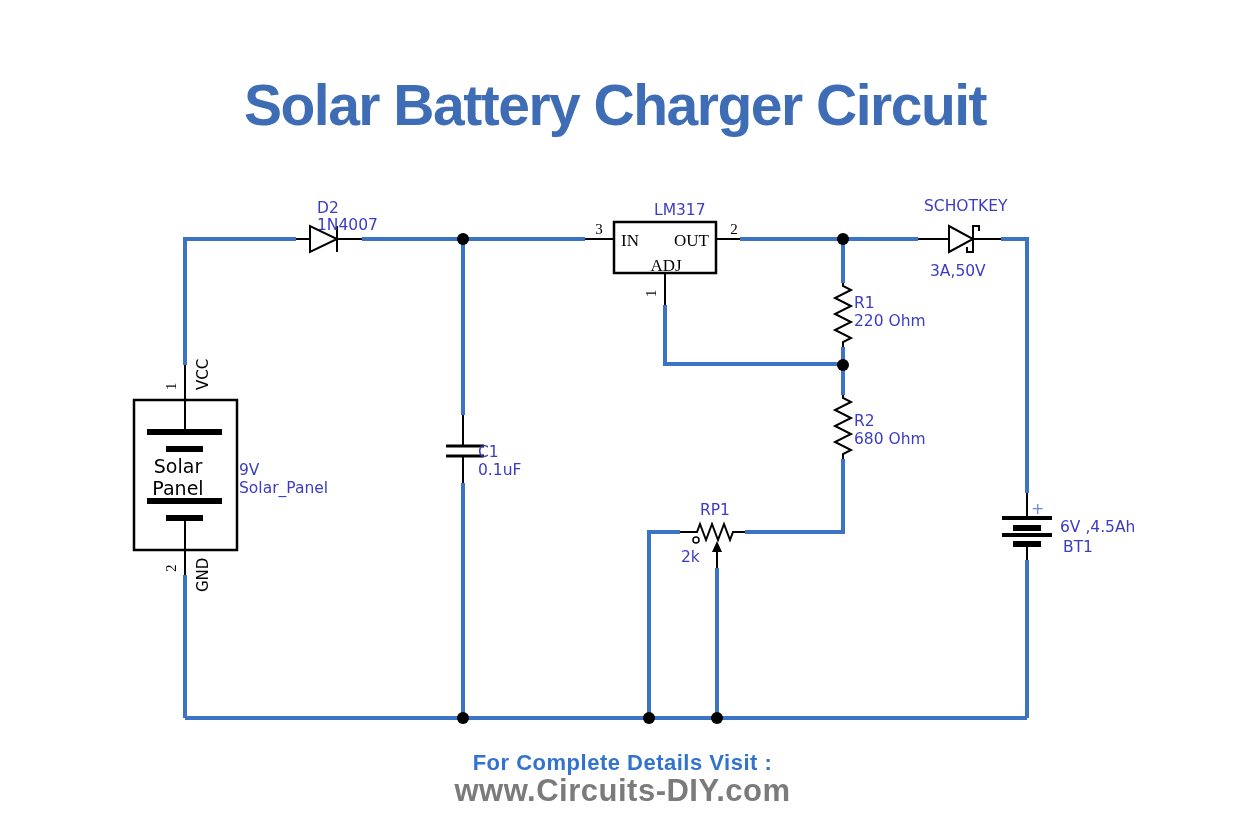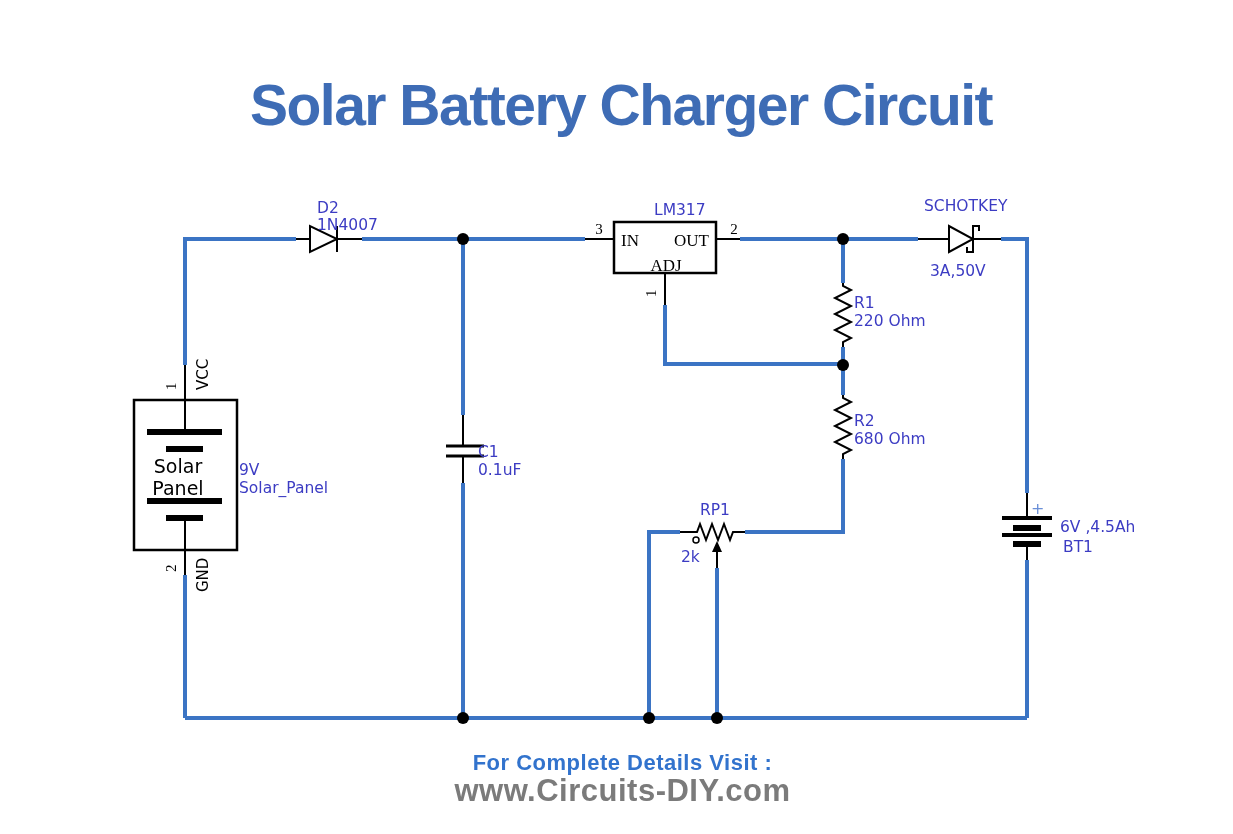--- a/index.html
+++ b/index.html
@@ -5,21 +5,21 @@
   html,body{margin:0;padding:0;background:#ffffff;}
   .stage{
     position:relative;
     width:1233px;height:834px;
     background:#ffffff;
     overflow:hidden;
     font-family:"DejaVu Sans", sans-serif;
   }
   .page-title{
     position:absolute;
-    top:72px;left:16px;width:1210px;
+    top:72px;left:10px;width:1210px;
     text-align:center;
     font-family:"Liberation Sans", sans-serif;
     font-weight:bold;
     font-size:57px;
     letter-spacing:-1.5px;
     color:#3e6cb5;
     white-space:nowrap;
   }
   .schematic{position:absolute;left:0;top:0;}
   

